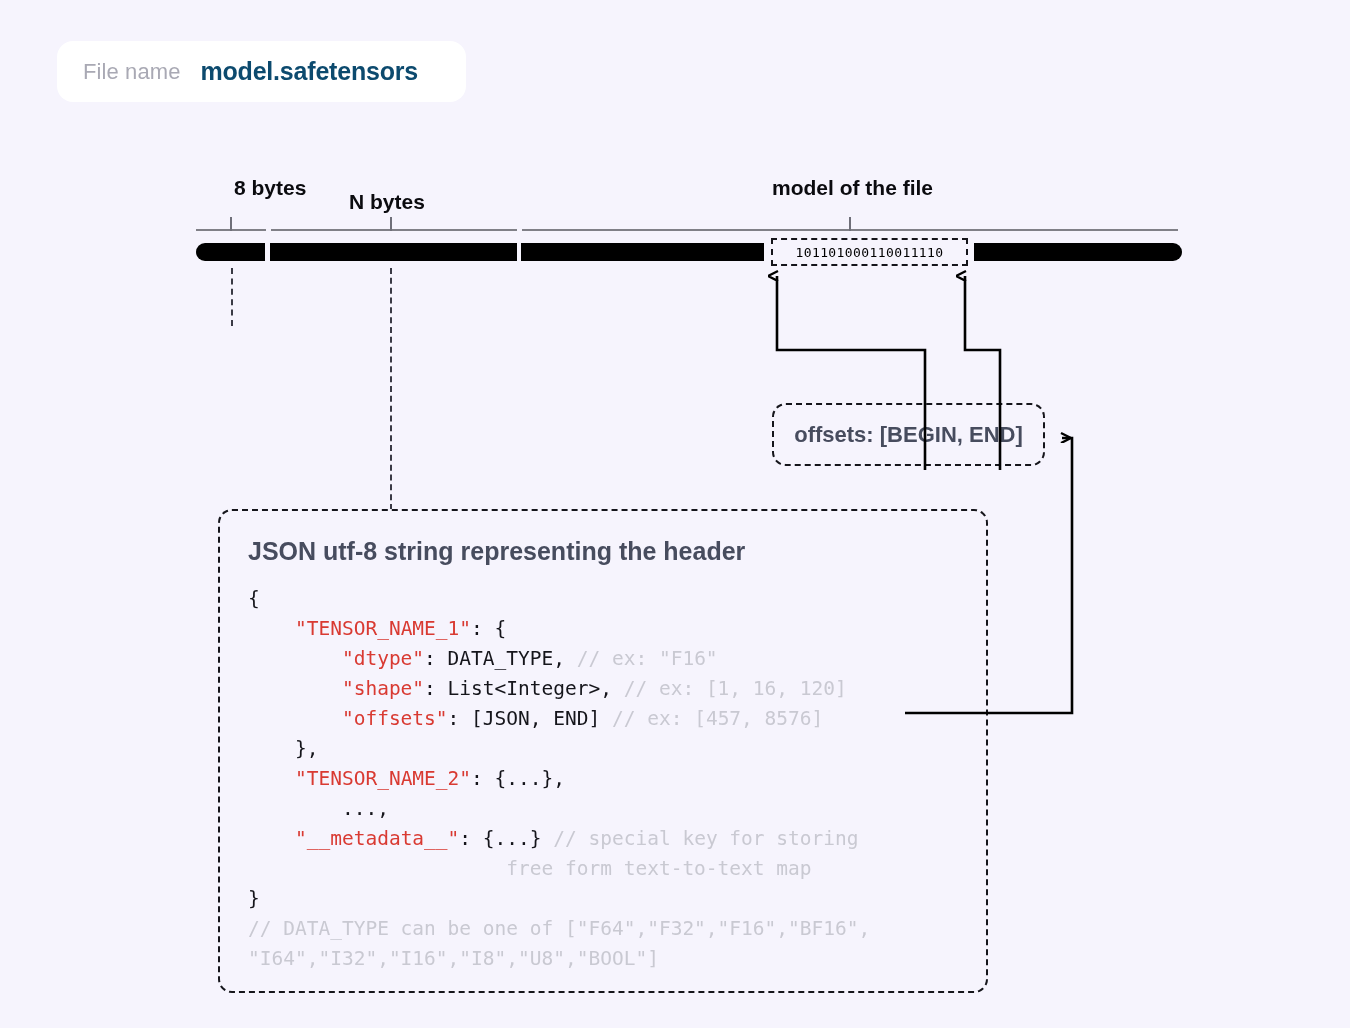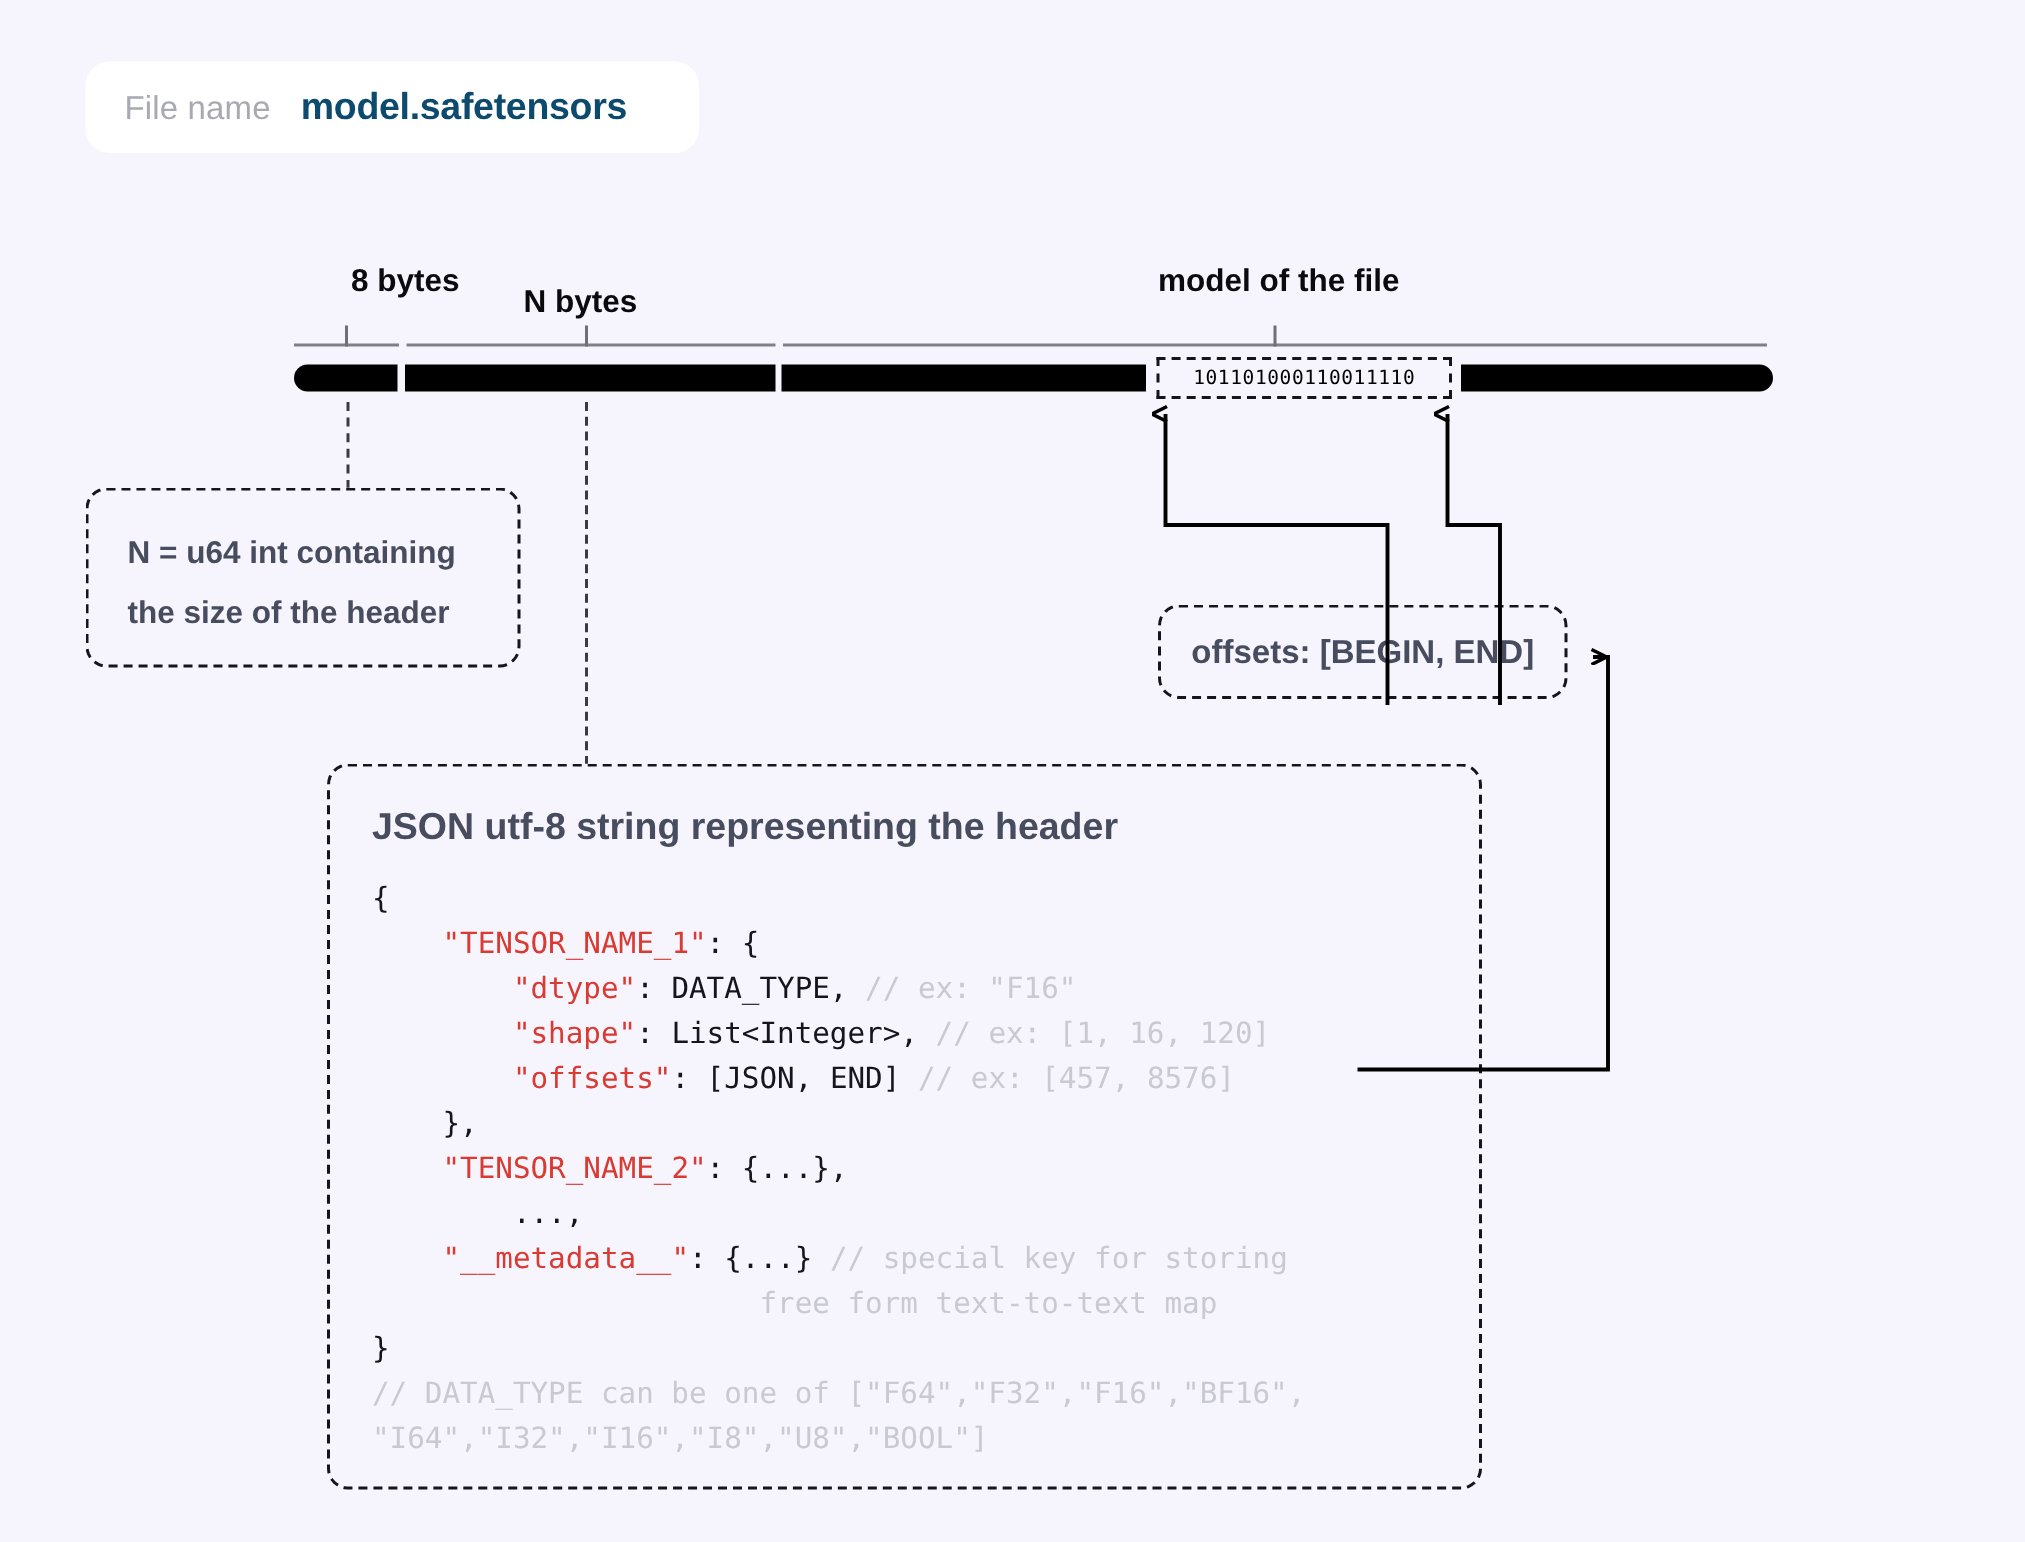--- a/index.html
+++ b/index.html
@@ -148,24 +148,20 @@
   <div class="bar-seg" style="left:521px;top:243px;width:243px;"></div>
   <div class="bar-seg cap-right" style="left:974px;top:243px;width:208px;"></div>
 
   <div class="binary-box">
     <span class="binary-text">101101000110011110</span>
   </div>
 
   <div class="leader" style="left:231px;top:268px;height:58px;"></div>
   <div class="leader" style="left:390px;top:268px;height:242px;"></div>
 
-  <div class="callout" id="note-header">
-    <div class="callout-text">N = u64 int containing</div>
-    <div class="callout-text">the size of the header</div>
-  </div>
 
   <div class="callout" id="note-offsets">
     <div class="callout-text">offsets: [BEGIN, END]</div>
   </div>
 
   <div class="callout" id="json-box">
     <div class="json-title">JSON utf-8 string representing the header</div>
 
     <div class="code"><span>{</span>
 <span>    </span><span class="k">"TENSOR_NAME_1"</span><span>: {</span>

